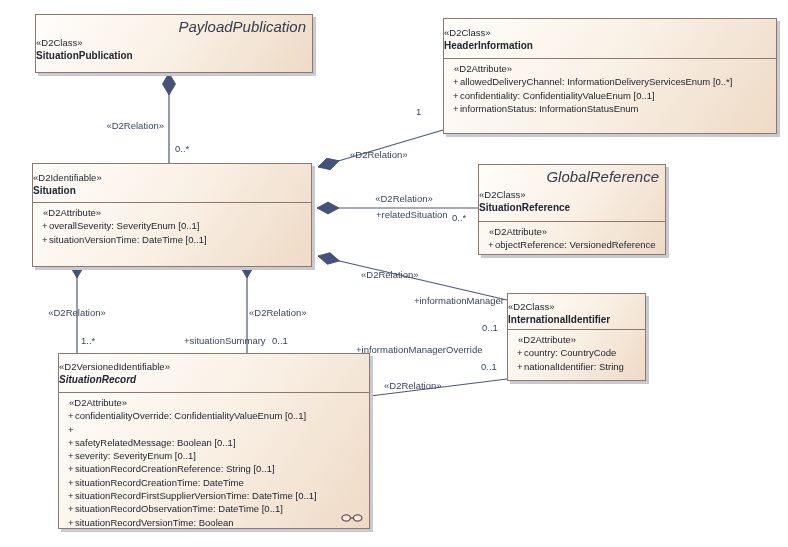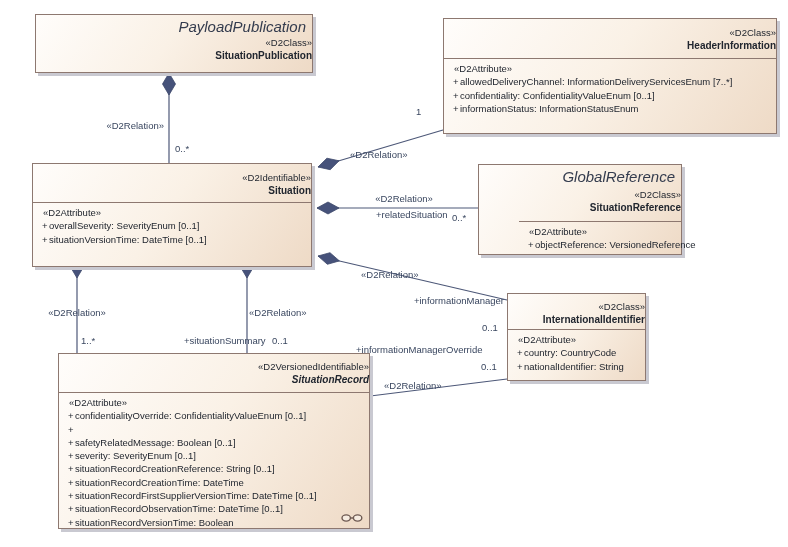--- a/index.html
+++ b/index.html
@@ -19,21 +19,21 @@
     position:absolute;
     background:linear-gradient(125deg,#fffdfb 0%,#faf1e6 48%,#eedac6 100%);
     border:1px solid var(--box-border);
     box-shadow:3px 3px 0 0 var(--box-shadow);
     box-sizing:border-box;
   }
   .parent-ref{
     position:absolute;top:3px;right:6px;
     font-style:italic;font-size:15px;color:#343c4e;
   }
-  .head{box-sizing:border-box;text-align:right;line-height:13px;}
+  .head{box-sizing:border-box;text-align:left;line-height:13px;}
   .head .stereo{font-size:9.5px;}
   .head .cls-name{font-size:10px;font-weight:bold;}
   .head .cls-name.abstract{font-style:italic;}
   .attrs{border-top:1px solid var(--box-border);padding-top:3px;font-size:9.5px;line-height:13.3px;}
   .attr-stereo{padding-left:10px;}
   .attr-row{display:flex;}
   .attr-row .vis{width:16px;padding-left:9px;box-sizing:border-box;flex:0 0 16px;}
   .attr-row .atext{white-space:nowrap;}
   .rel-label{
     position:absolute;font-size:9.5px;color:var(--label-color);white-space:nowrap;
@@ -77,21 +77,21 @@
 
   <div class="uml-class" style="left:443px;top:18px;width:334px;height:116px;">
     <div class="head" style="height:39px;padding-top:7px;">
       <div class="stereo">«D2Class»</div>
       <div class="cls-name">HeaderInformation</div>
     </div>
     <div class="attrs">
       <div class="attr-stereo">«D2Attribute»</div>
       <div class="attr-row">
         <span class="vis">+</span>
-        <span class="atext">allowedDeliveryChannel: InformationDeliveryServicesEnum [7..*]</span>
+        <span class="atext">allowedDeliveryChannel: InformationDeliveryServicesEnum [0..*]</span>
       </div>
       <div class="attr-row">
         <span class="vis">+</span>
         <span class="atext">confidentiality: ConfidentialityValueEnum [0..1]</span>
       </div>
       <div class="attr-row">
         <span class="vis">+</span>
         <span class="atext">informationStatus: InformationStatusEnum</span>
       </div>
     </div>
@@ -108,21 +108,21 @@
         <span class="vis">+</span>
         <span class="atext">overallSeverity: SeverityEnum [0..1]</span>
       </div>
       <div class="attr-row">
         <span class="vis">+</span>
         <span class="atext">situationVersionTime: DateTime [0..1]</span>
       </div>
     </div>
   </div>
 
-  <div class="uml-class" style="left:478px;top:164px;width:204px;height:91px;padding-left:40px;">
+  <div class="uml-class" style="left:478px;top:164px;width:188px;height:91px;">
     <div class="parent-ref">GlobalReference</div>
     <div class="head" style="height:56px;padding-top:23px;">
       <div class="stereo">«D2Class»</div>
       <div class="cls-name">SituationReference</div>
     </div>
     <div class="attrs">
       <div class="attr-stereo">«D2Attribute»</div>
       <div class="attr-row">
         <span class="vis">+</span>
         <span class="atext">objectReference: VersionedReference</span>

